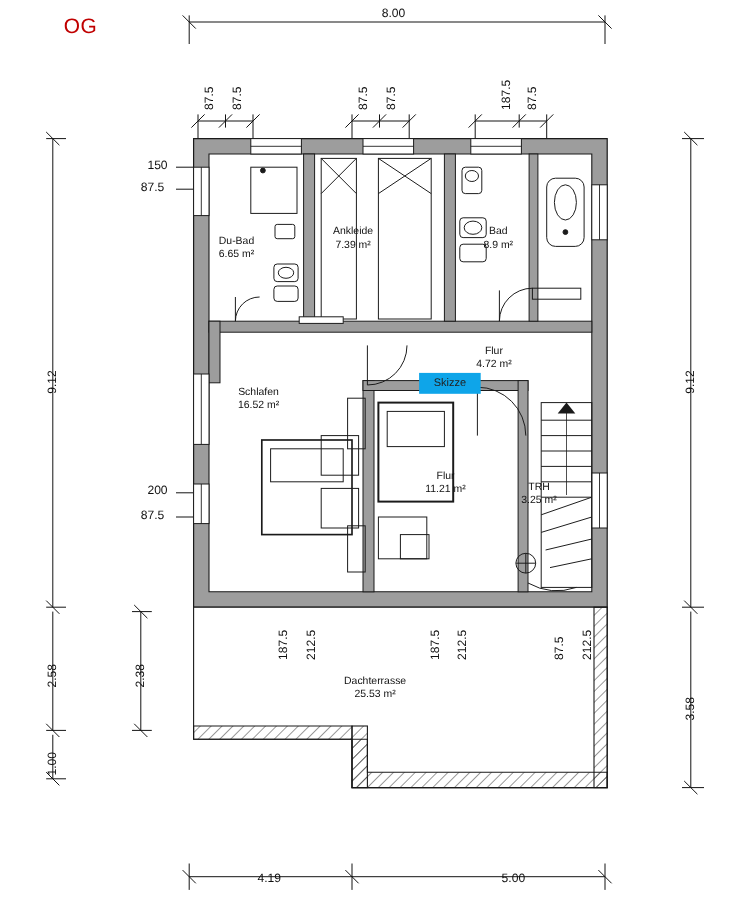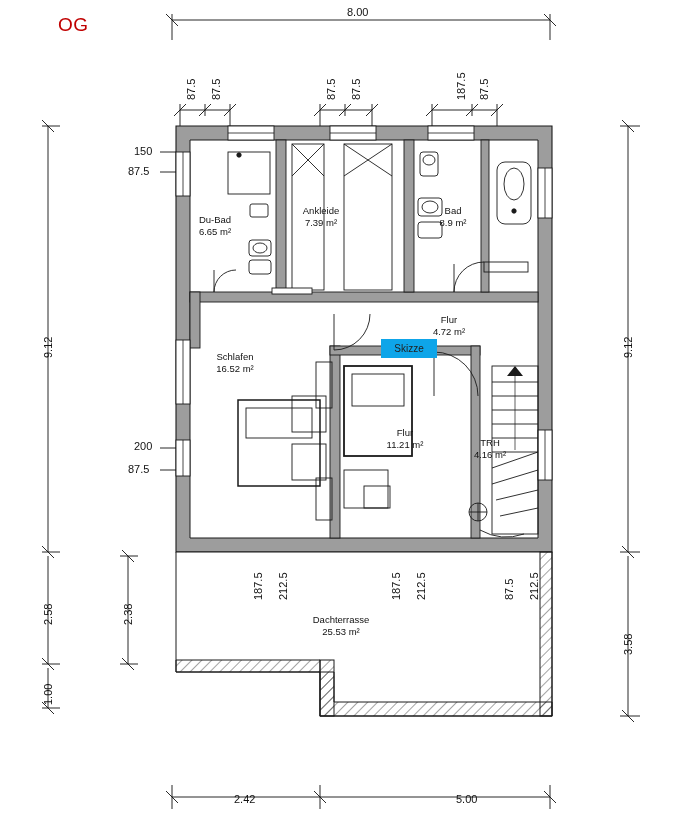--- a/index.html
+++ b/index.html
@@ -244,21 +244,21 @@
 <div class="lbl room" style="left:198px;top:351px;width:74px;">
   <span>Schlafen</span><br>
   <span>16.52 m²</span>
 </div>
 <div class="lbl room" style="left:374px;top:427px;width:62px;">
   <span>Flur</span><br>
   <span>11.21 m²</span>
 </div>
 <div class="lbl room" style="left:462px;top:437px;width:56px;">
   <span>TRH</span><br>
-  <span>4.16 m²</span>
+  <span>3.25 m²</span>
 </div>
 <div class="lbl room" style="left:300px;top:614px;width:82px;">
   <span>Dachterrasse</span><br>
   <span>25.53 m²</span>
 </div>
 
 <div class="skizze">Skizze</div>
 
 <div class="lbl dim" style="left:347px;top:6px;">8.00</div>
 
@@ -282,14 +282,14 @@
 <div class="lbl dimv" style="left:622px;top:358px;">9.12</div>
 <div class="lbl dimv" style="left:622px;top:655px;">3.58</div>
 
 <div class="lbl dimv" style="left:252px;top:600px;">187.5</div>
 <div class="lbl dimv" style="left:277px;top:600px;">212.5</div>
 <div class="lbl dimv" style="left:390px;top:600px;">187.5</div>
 <div class="lbl dimv" style="left:415px;top:600px;">212.5</div>
 <div class="lbl dimv" style="left:503px;top:600px;">87.5</div>
 <div class="lbl dimv" style="left:528px;top:600px;">212.5</div>
 
-<div class="lbl dim" style="left:234px;top:793px;">2.42</div>
+<div class="lbl dim" style="left:234px;top:793px;">4.19</div>
 <div class="lbl dim" style="left:418px;top:793px;padding-left:38px;">5.00</div>
 
 </body></html>

